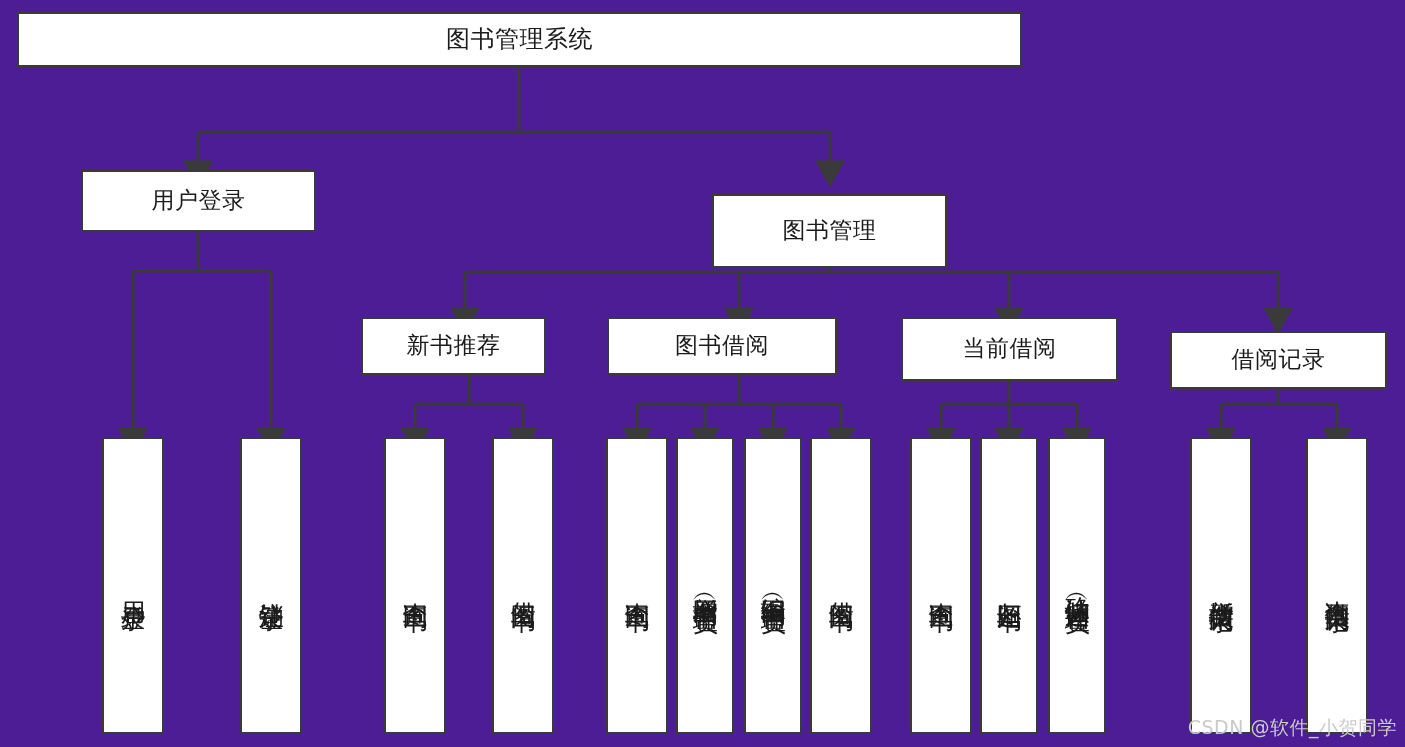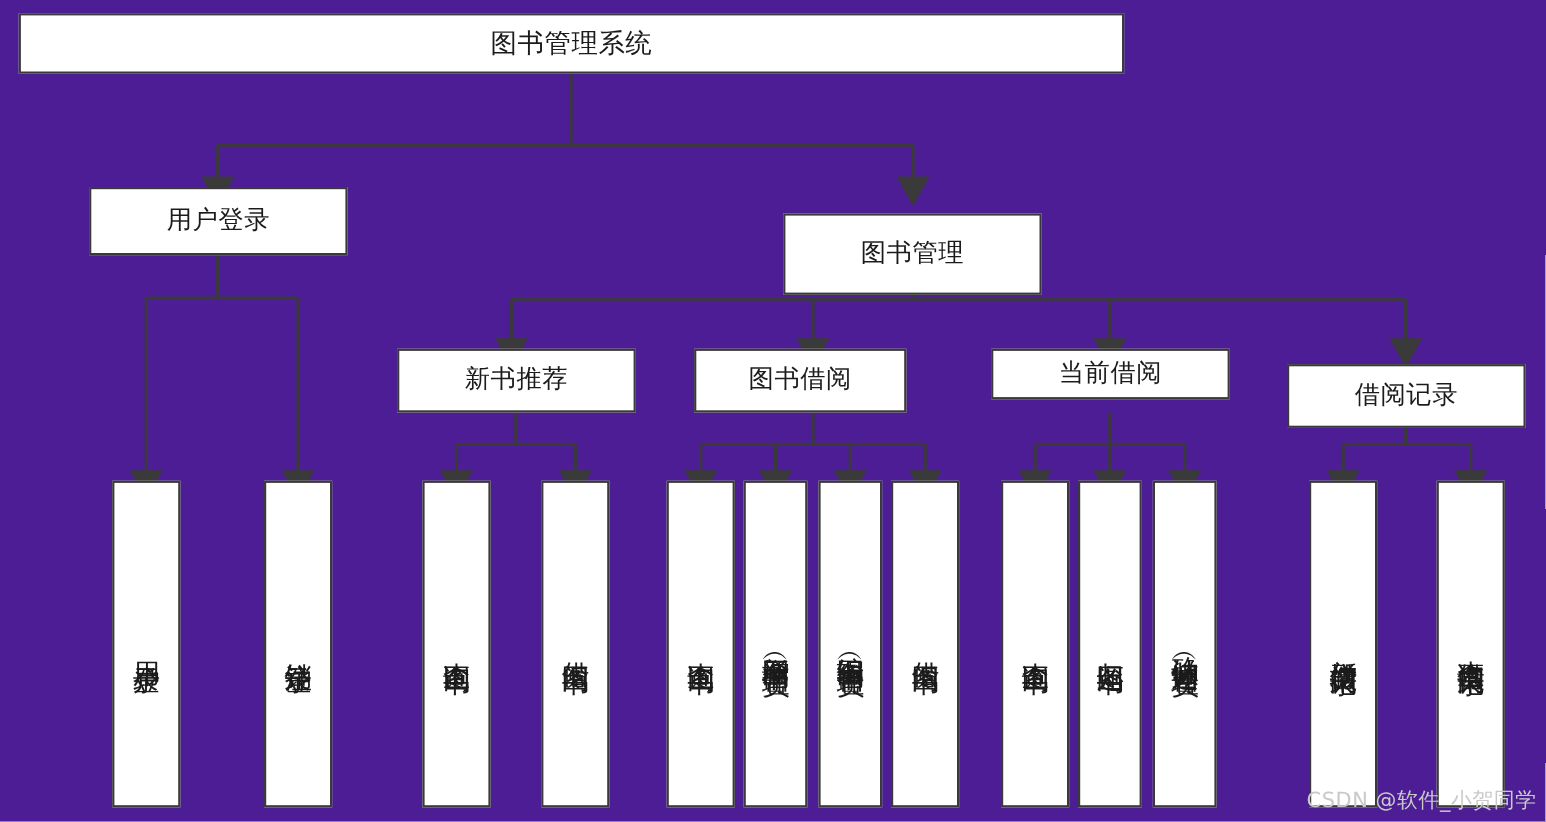--- a/index.html
+++ b/index.html
@@ -139,29 +139,29 @@
   </div>
 
   <div class="node h" style="left:81px; top:170px; width:235px; height:62px;">
     <span class="node-label">用户登录</span>
   </div>
 
   <div class="node h" style="left:712px; top:170px; width:235px; height:74px;margin-top:24px;">
     <span class="node-label">图书管理</span>
   </div>
 
-  <div class="node h" style="left:361px; top:317px; width:217px; height:58px;">
+  <div class="node h" style="left:361px; top:317px; width:185px; height:58px;">
     <span class="node-label">新书推荐</span>
   </div>
 
-  <div class="node h" style="left:631px; top:317px; width:193px; height:58px;">
+  <div class="node h" style="left:607px; top:317px; width:230px; height:58px;">
     <span class="node-label">图书借阅</span>
   </div>
 
-  <div class="node h" style="left:901px; top:317px; width:217px; height:46px;">
+  <div class="node h" style="left:901px; top:317px; width:217px; height:64px;">
     <span class="node-label">当前借阅</span>
   </div>
 
   <div class="node h" style="left:1170px; top:331px; width:217px; height:58px;">
     <span class="node-label">借阅记录</span>
   </div>
 
   <div class="node v" style="left:102px; top:437px; width:62px; height:297px;">
     <span class="node-label">用户登录</span>
   </div>

